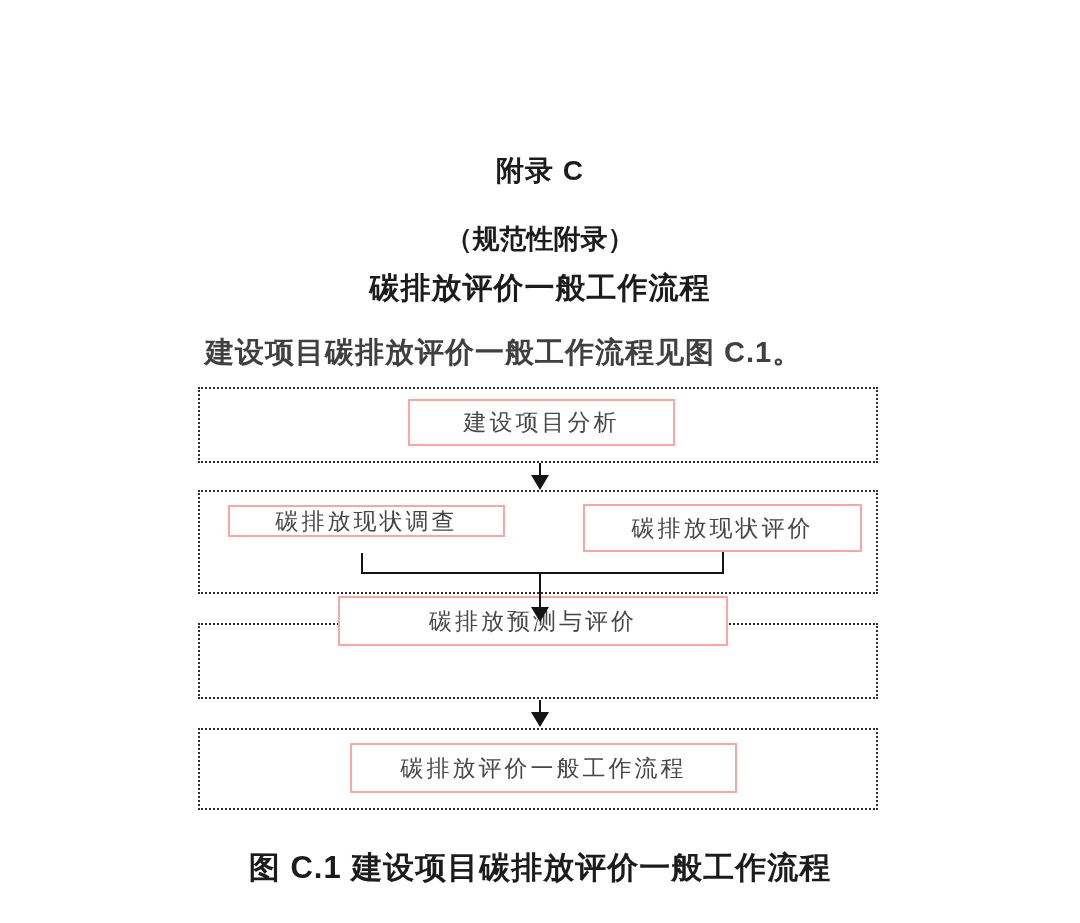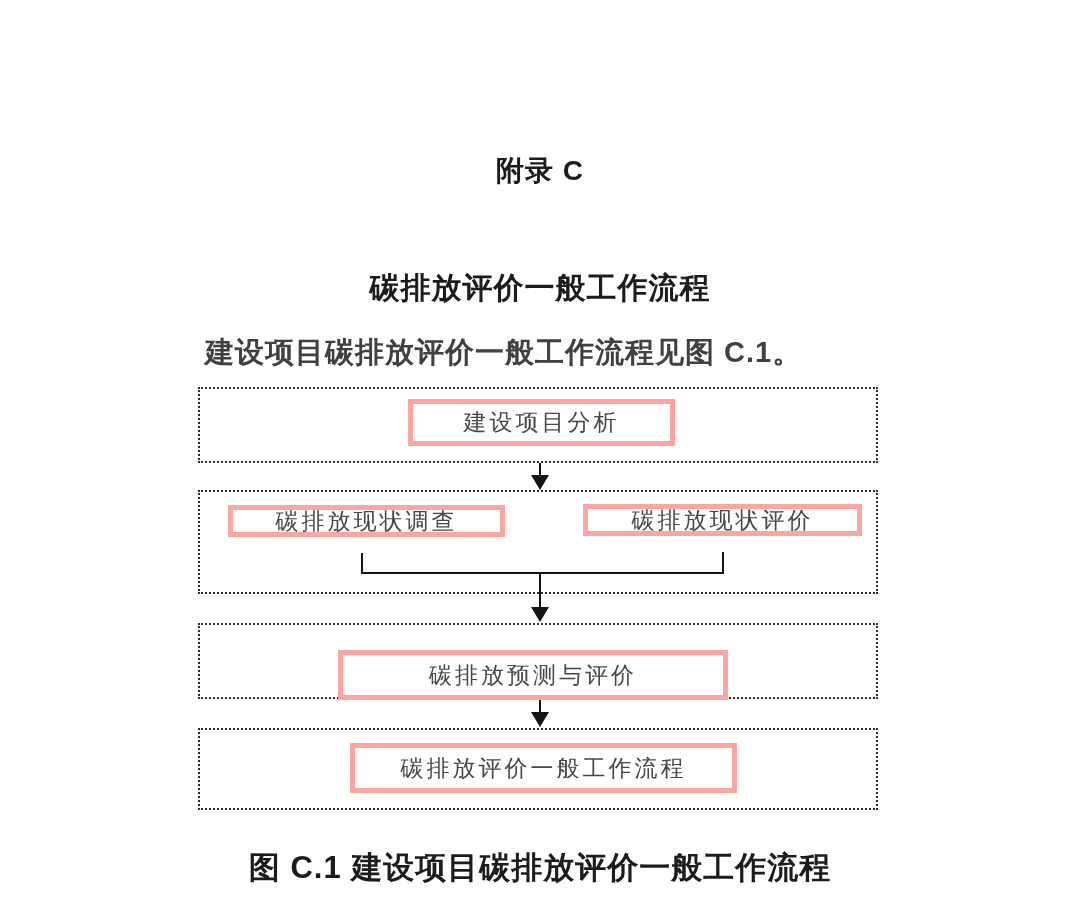--- a/index.html
+++ b/index.html
@@ -37,30 +37,30 @@
     z-index: 1;
   }
   .g1 { top: 387px; height: 76px; }
   .g2 { top: 490px; height: 104px; }
   .g3 { top: 623px; height: 76px; }
   .g4 { top: 728px; height: 82px; }
 
   
   .node {
     position: absolute; z-index: 2;
-    border: 5px solid #fca5a5; background: #ffffff;
+    border: 2px solid #fca5a5; background: #ffffff;
     display: flex; align-items: center; justify-content: center;
     font-family: Liberation Mono, monospace;
     font-size: 23px; color: #474747; letter-spacing: 3px;
     white-space: nowrap;
   }
   .n1  { left: 408px; top: 399px; width: 267px; height: 47px; }
   .n2a { left: 228px; top: 505px; width: 277px; height: 32px; }
-  .n2b { left: 583px; top: 504px; width: 279px; height: 32px; }
-  .n3  { left: 338px; top: 650px; width: 390px; height: 50px; }
+  .n2b { left: 583px; top: 504px; width: 279px; height: 48px; }
+  .n3  { left: 338px; top: 596px; width: 390px; height: 50px; }
   .n4  { left: 350px; top: 743px; width: 387px; height: 50px; }
 
   
   .vline { position: absolute; width: 2px; background: #151515; z-index: 3; }
   .hline { position: absolute; height: 2px; background: #151515; z-index: 3; }
   .ahead {
     position: absolute; width: 0; height: 0; z-index: 3;
     border-left: 9px solid transparent;
     border-right: 9px solid transparent;
     border-top: 15px solid #151515;
@@ -74,20 +74,21 @@
   .a2h { left: 531px; top: 607px; }
   .a3s { left: 539px; top: 700px; height: 14px; }
   .a3h { left: 531px; top: 712px; }
 </style>
 </head>
 <body>
 
 <div class="page">
 
   <div class="t1">附录 C</div>
+  <div class="t2">（规范性附录）</div>
   <div class="t3">碳排放评价一般工作流程</div>
   <div class="intro">建设项目碳排放评价一般工作流程见图 C.1。</div>
 
   <div>
 
     <div class="group g1"></div>
     <div class="node n1">建设项目分析</div>
 
     <div class="vline a1s"></div>
     <div class="ahead a1h"></div>

